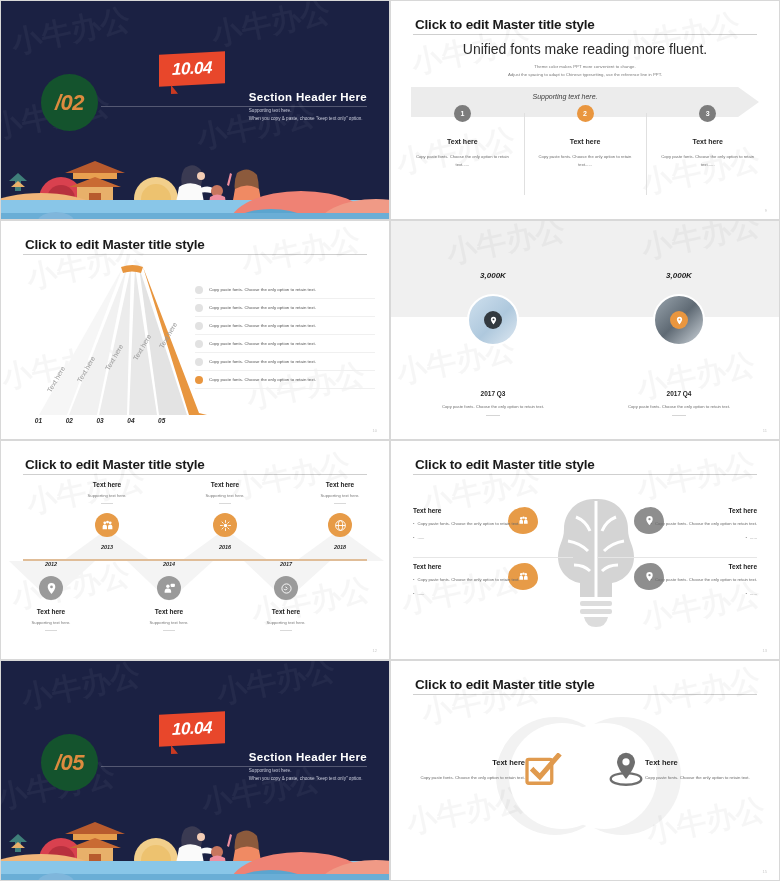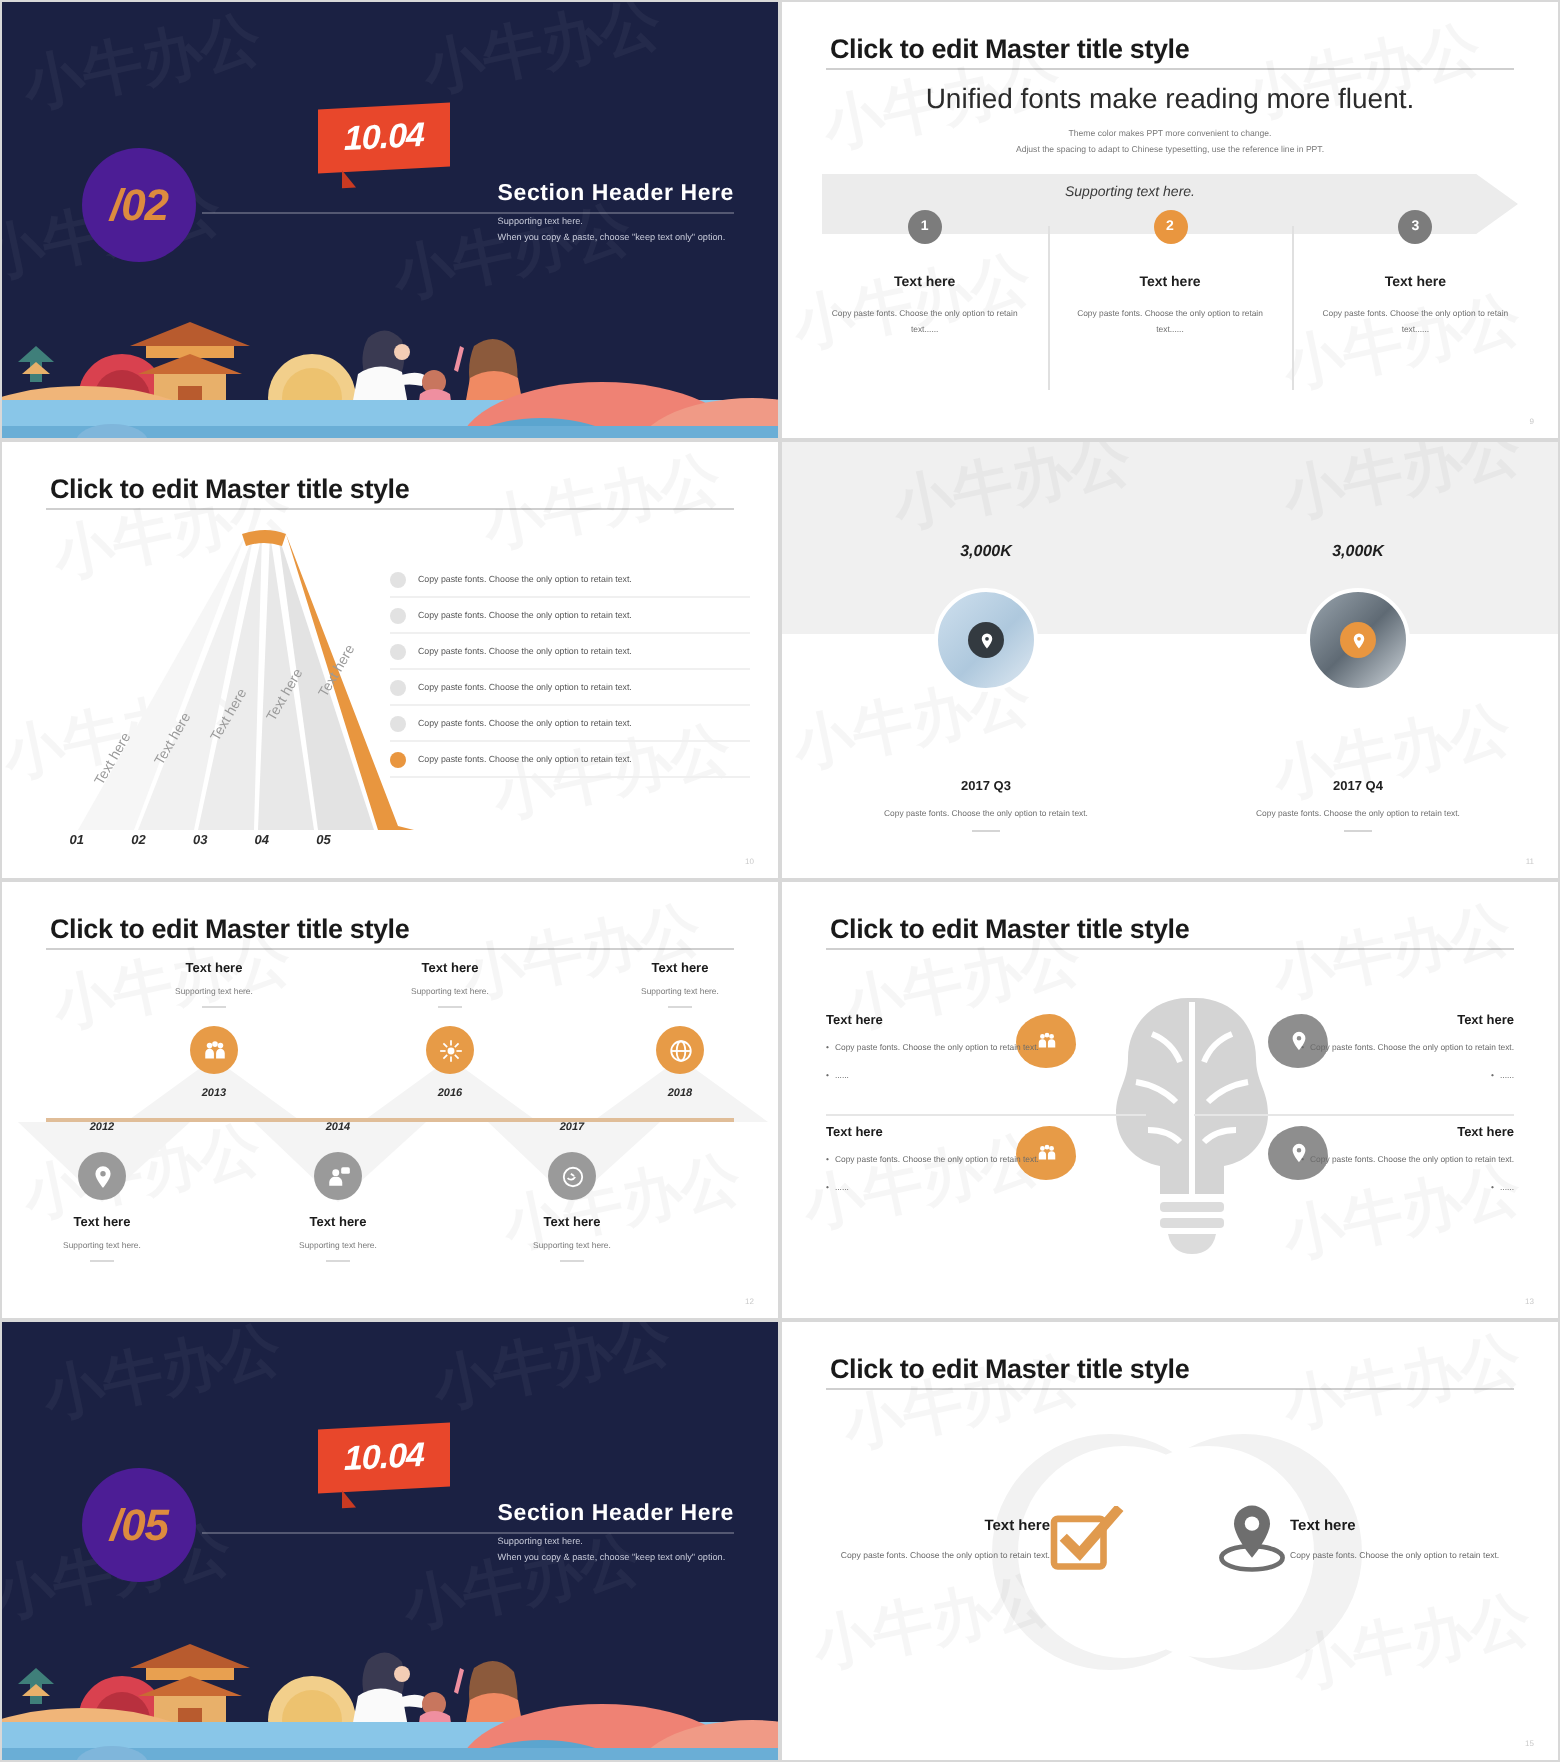--- a/index.html
+++ b/index.html
@@ -25,21 +25,21 @@
   
   .dark {
     background: #1b2143;
   }
   .dark .wm { color: rgba(255,255,255,0.045); }
   .badge-circle {
     position: absolute;
     left: 40px; top: 73px;
     width: 57px; height: 57px;
     border-radius: 50%;
-    background: #4c1d95;
+    background: #14532d;
     display: flex; align-items: center; justify-content: center;
     z-index: 5;
   }
   .badge-circle span {
     font-size: 22px; font-weight: bold;
     font-style: italic;
     color: #dd8b3f;
     letter-spacing: -0.5px;
   }
   .date-tag {

